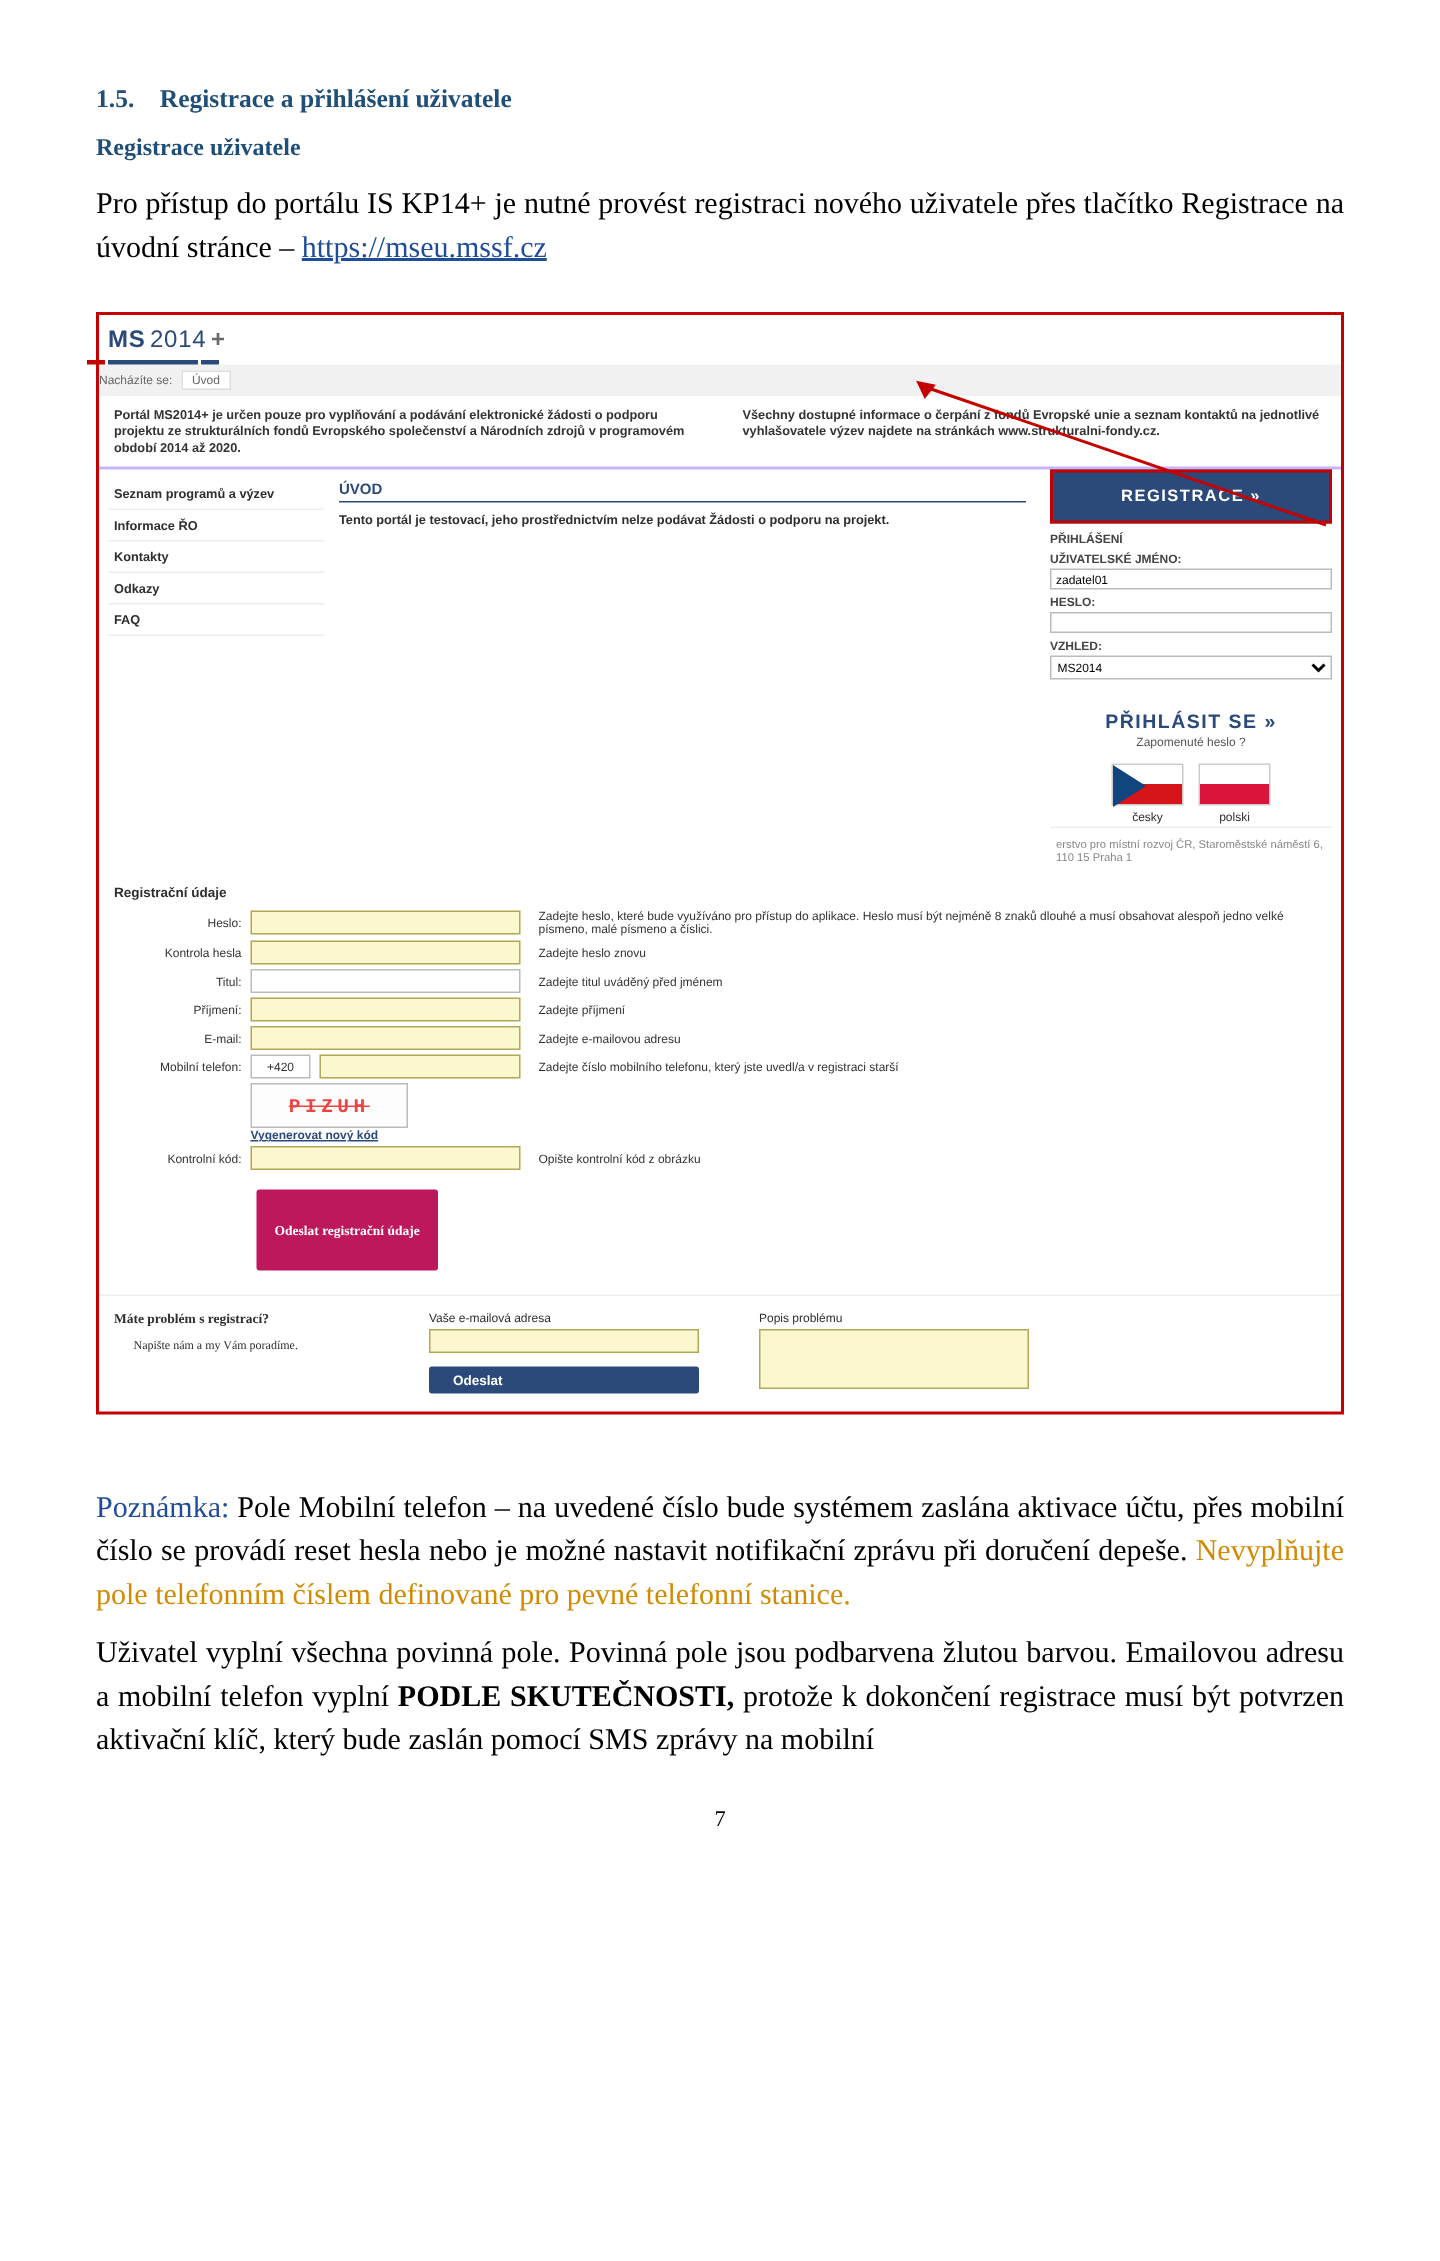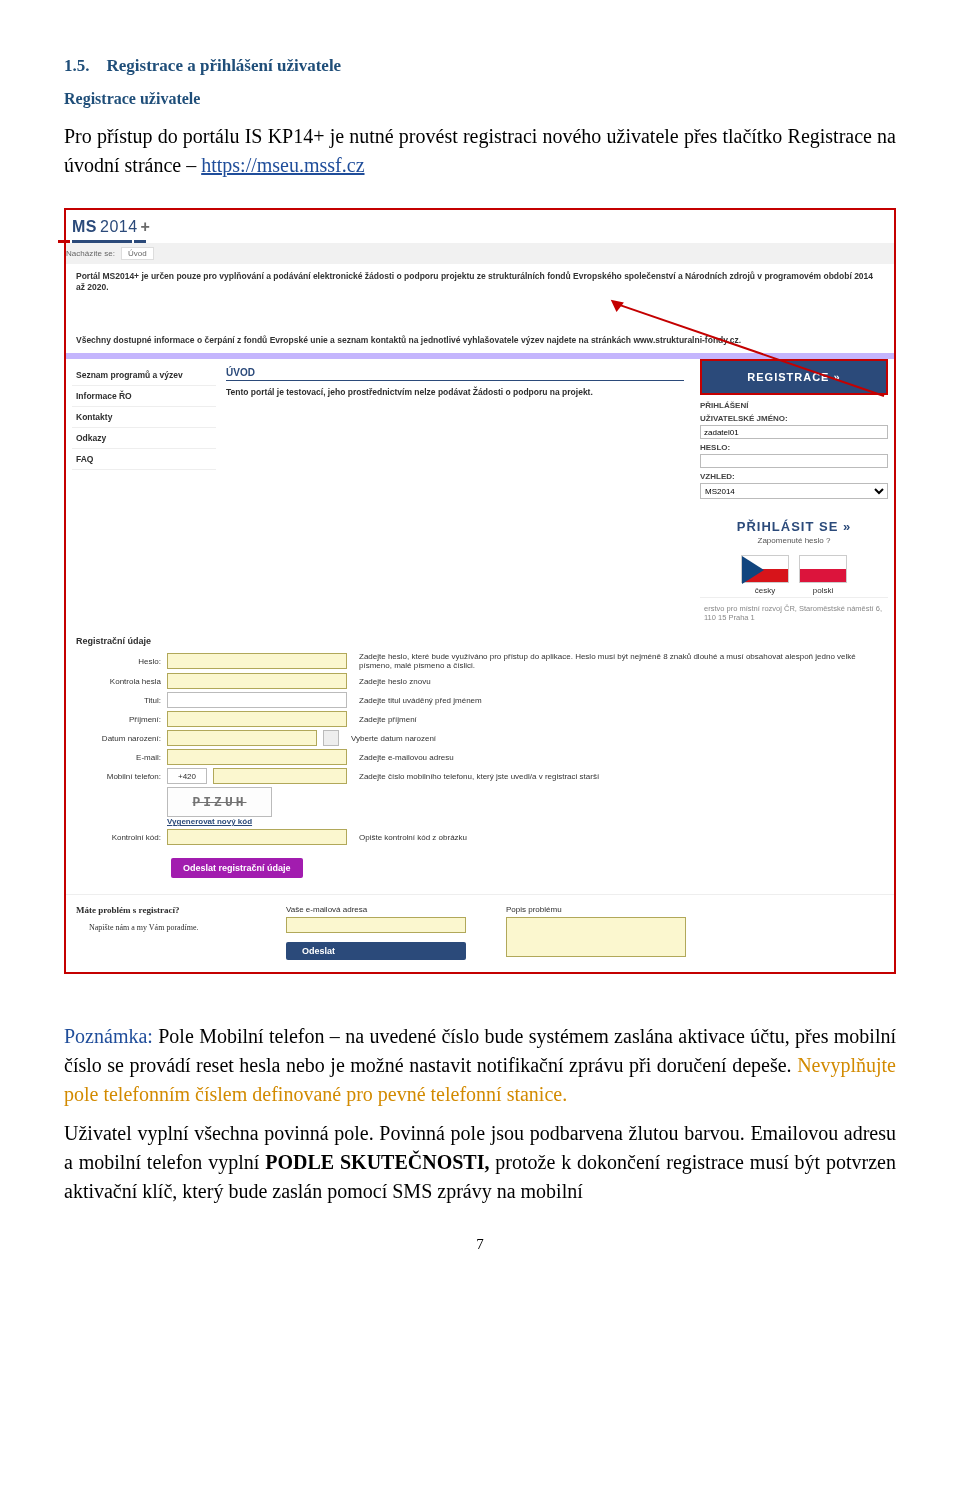--- a/index.html
+++ b/index.html
@@ -54,21 +54,21 @@
   .logo-bar::before { content:""; position:absolute; left:-14px; top:0; width:12px; height:3px; background:#c40000;}
   .logo-bar::after  { content:""; position:absolute; left:62px; top:0; width:12px; height:3px; background:#2b4a7a;}
   .bc-row {
     background: #f1f1f1;
     padding: 4px 0;
     font-size: 8px;
     color: #666;
     display: flex; gap: 6px; align-items: center;
   }
   .bc-box { background:#fff; border:1px solid #ddd; padding:1px 6px; }
-  .intro-row { display:flex; gap:42px; padding:7px 10px; border-bottom:6px solid #c4b5fd;flex-direction:column; }
+  .intro-row { display:flex; gap:30px; padding:7px 10px; border-bottom:2px solid #c4b5fd; }
   .intro-row > div { flex:1; font-size:8.5px; font-weight:bold; color:#333; line-height:1.3; }
 
   .three-col { display:flex; }
   .col-left { width:150px; padding:6px 0 6px 6px; }
   .col-left .sm-item { font-size:8.5px; font-weight:bold; padding:5px 4px; border-bottom:1px solid #eee; }
   .col-mid { flex:1; padding:0 10px 4px 10px; }
   .col-right { width:200px; padding:0 6px 4px 6px; }
   .uvod-head { color:#2b4a7a; font-weight:bold; font-size:10px; padding:8px 0 2px; border-bottom:1px solid #2b4a7a; margin-bottom:6px; }
   .mid-text { font-size:8.5px; font-weight:bold; }
   .reg-btn {
@@ -111,26 +111,26 @@
   .fr { display:flex; align-items:center; gap:6px; margin:3px 0; }
   .fr-lab { width:85px; text-align:right; font-size:8px; color:#333; }
   .fr-in  { width:180px; height:16px; border:1px solid #b1a85a; background:#fbf7cf; }
   .fr-in.white { background:#fff; border-color:#bbb; }
   .fr-help { flex:1; font-size:8px; color:#333; padding-left:6px; }
   .prefix { width:40px; height:16px; border:1px solid #bbb; background:#fff; font-size:8px; display:flex; align-items:center; justify-content:center; }
   .captcha {
     width:105px; height:30px; border:1px solid #bbb; background:#fdfdfd;
     display:flex; align-items:center; justify-content:center;
     font-family: "Courier New", monospace; font-size:13px; letter-spacing:3px;
-    color:#737373; text-decoration: line-through; font-weight:bold;
+    color:#ef4444; text-decoration: line-through; font-weight:bold;
   }
   .gen-link { font-size:8px; color:#2b4a7a; text-decoration:underline; font-weight:bold; }
   .submit-btn {
-    display:inline-block; background:#a21caf; color:#fff; font-size:9px; font-weight:bold;
-    padding:5px 12px; border-radius:2px; margin:10px 0 4px 95px;
+    display:inline-block; background:#be185d; color:#fff; font-size:9px; font-weight:bold;
+    padding:22px 12px; border-radius:2px; margin:10px 0 4px 95px;font-family:Liberation Serif, serif;
   }
   .prob-row { display:flex; gap:40px; padding:10px 10px 12px 10px; border-top:1px solid #eee; }
   .prob-left { width:170px;font-family:Liberation Serif, serif; }
   .prob-left .q { font-weight:bold; font-size:9px; margin-bottom:8px; }
   .prob-left .a { font-size:8px;padding-left:13px; }
   .prob-fld { display:flex; flex-direction:column; gap:3px; }
   .prob-fld label { font-size:8px; }
   .prob-in { width:180px; height:40px; border:1px solid #b1a85a; background:#fbf7cf; }
   .prob-in.short { height:16px; }
   .send-btn {
@@ -231,26 +231,20 @@
           <div class="fr-lab">Titul:</div>
           <div class="fr-in white"></div>
           <div class="fr-help">Zadejte titul uváděný před jménem</div>
         </div>
       <div class="fr">
           <div class="fr-lab">Příjmení:</div>
           <div class="fr-in"></div>
           <div class="fr-help">Zadejte příjmení</div>
         </div>
       <div class="fr">
-          <div class="fr-lab">Datum narození:</div>
-          <div class="fr-in" style="width:150px"></div>
-          <span style="width:16px;height:16px;border:1px solid #bbb;background:#eee;display:inline-block;"></span>
-          <div class="fr-help">Vyberte datum narození</div>
-        </div>
-      <div class="fr">
           <div class="fr-lab">E-mail:</div>
           <div class="fr-in"></div>
           <div class="fr-help">Zadejte e-mailovou adresu</div>
         </div>
       <div class="fr">
           <div class="fr-lab">Mobilní telefon:</div>
           <div class="prefix">+420</div>
           <div class="fr-in" style="width:134px"></div>
           <div class="fr-help">Zadejte číslo mobilního telefonu, který jste uvedl/a v registraci starší</div>
         </div>

